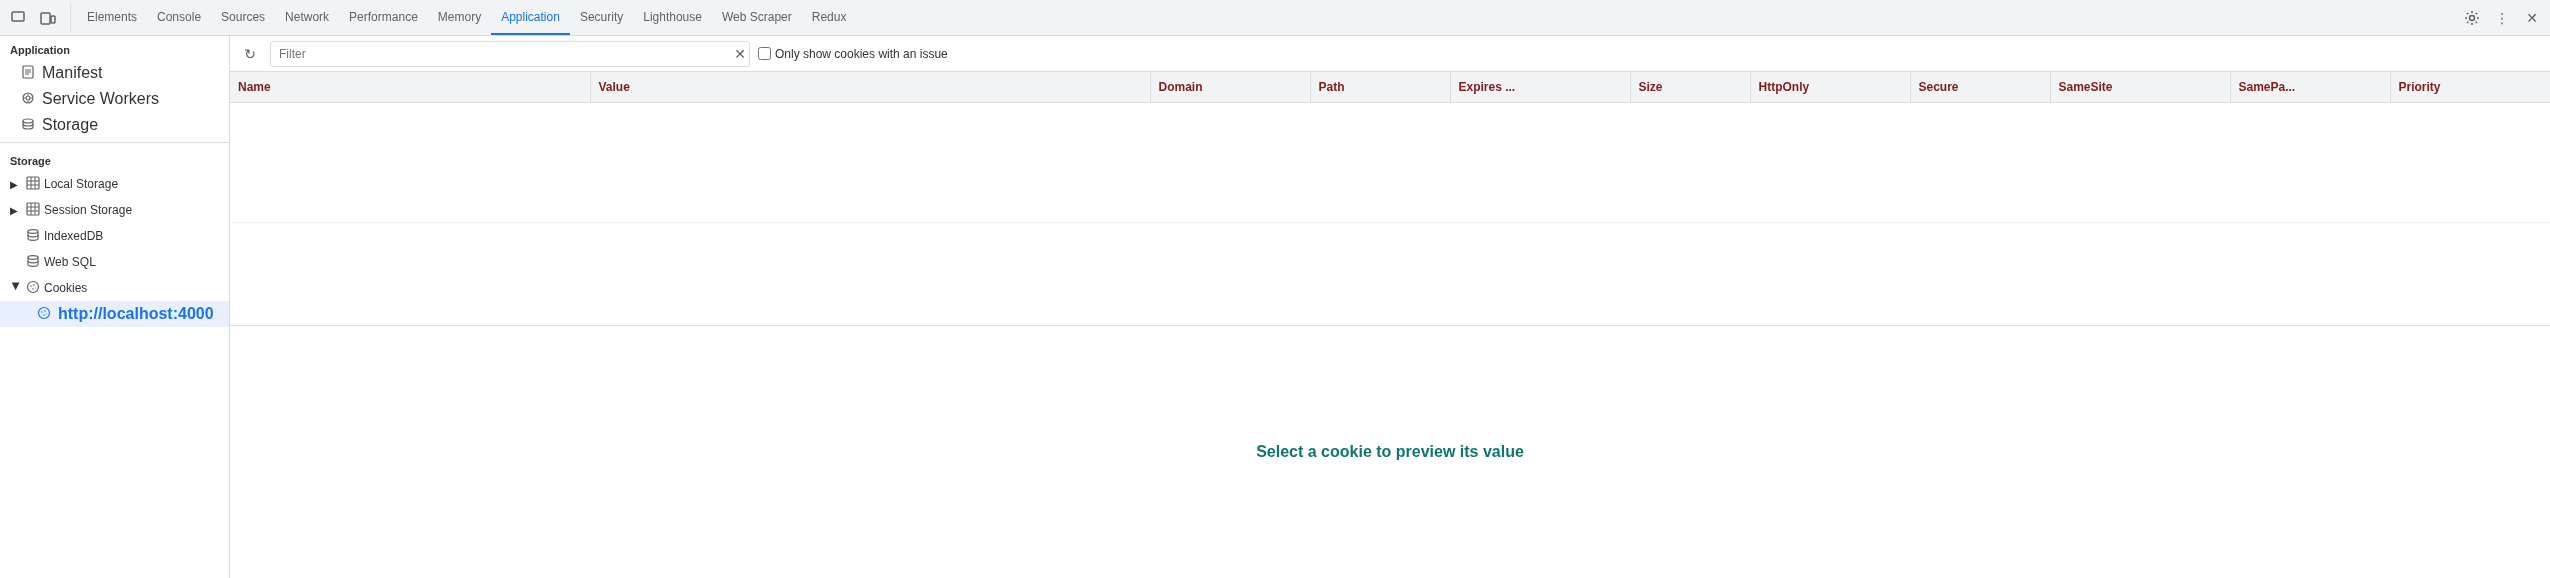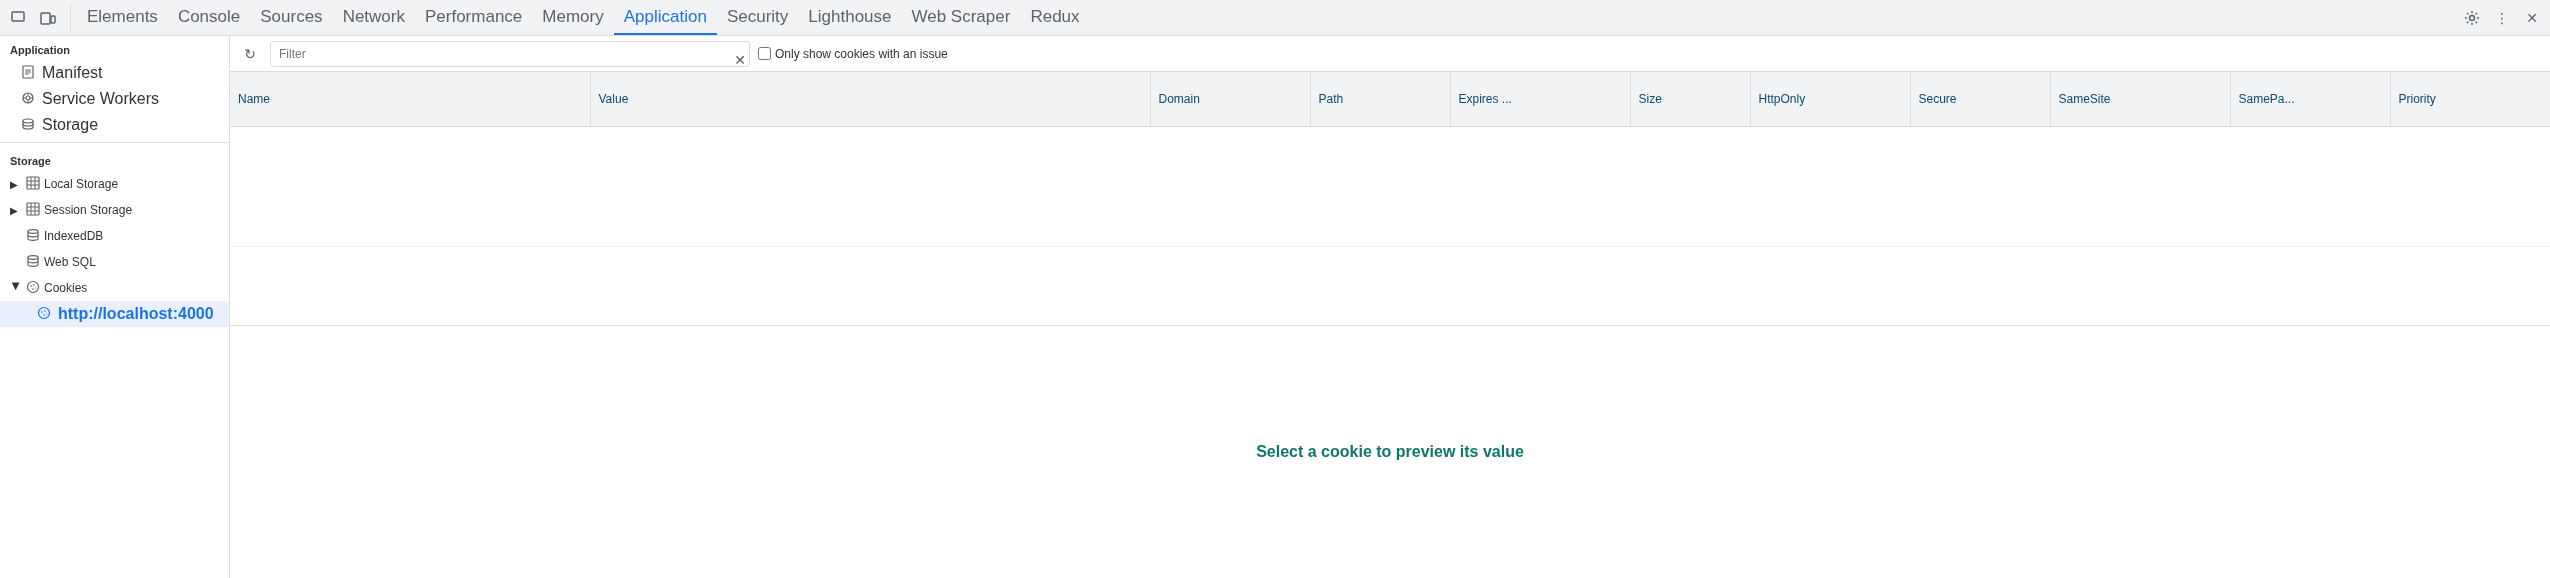--- a/index.html
+++ b/index.html
@@ -40,21 +40,21 @@
       height: 100%;
       gap: 0;
     }
     .tab {
       display: flex;
       align-items: center;
       padding: 0 10px;
       height: 100%;
       cursor: pointer;
       color: #5f6368;
-      font-size: 17px;
+      font-size: 12px;
       white-space: nowrap;
       border-bottom: 2px solid transparent;
       position: relative;
     }
     .tab.active {
       color: #1a73e8;
       border-bottom: 2px solid #1a73e8;
     }
 
     .top-bar-right {
@@ -148,21 +148,21 @@
       color: #5f6368;
       font-size: 14px;
       background: transparent;
       border: none;
     }
     .filter-input-wrap {
       flex: 1;
       max-width: 480px;
       position: relative;
       display: flex;
-      align-items: flex-end;
+      align-items: center;
     }
     .filter-input {
       width: 100%;
       height: 26px;
       border: 1px solid #dadce0;
       border-radius: 3px;
       padding: 0 28px 0 8px;
       font-size: 12px;
       outline: none;
     }
@@ -197,23 +197,23 @@
       width: 100%;
       border-collapse: collapse;
       font-size: 12px;
     }
     thead tr {
       background: #f1f3f4;
       border-bottom: 1px solid #dadce0;
     }
     thead th {
       text-align: left;
-      padding: 20px 8px;
-      font-weight: 400;
-      color: #0c4a6e;
+      padding: 8px 8px;
+      font-weight: 700;
+      color: #7f1d1d;
       border-right: 1px solid #dadce0;
       white-space: nowrap;
       user-select: none;
       cursor: default;
       height: 28px;
     }
     thead th:last-child { border-right: none; }
     tbody tr { border-bottom: 1px solid #f1f3f4; }
     tbody td {
       padding: 4px 8px;

